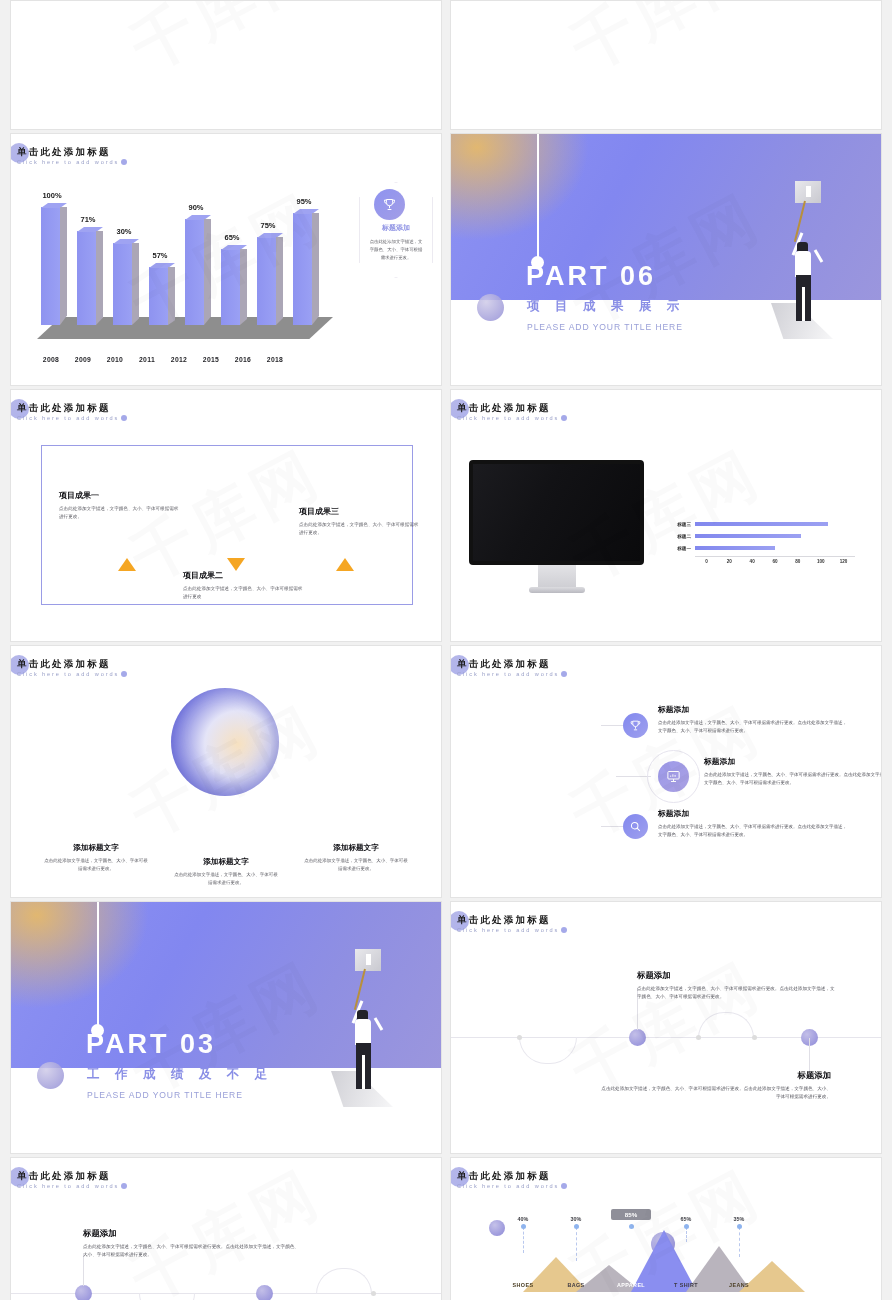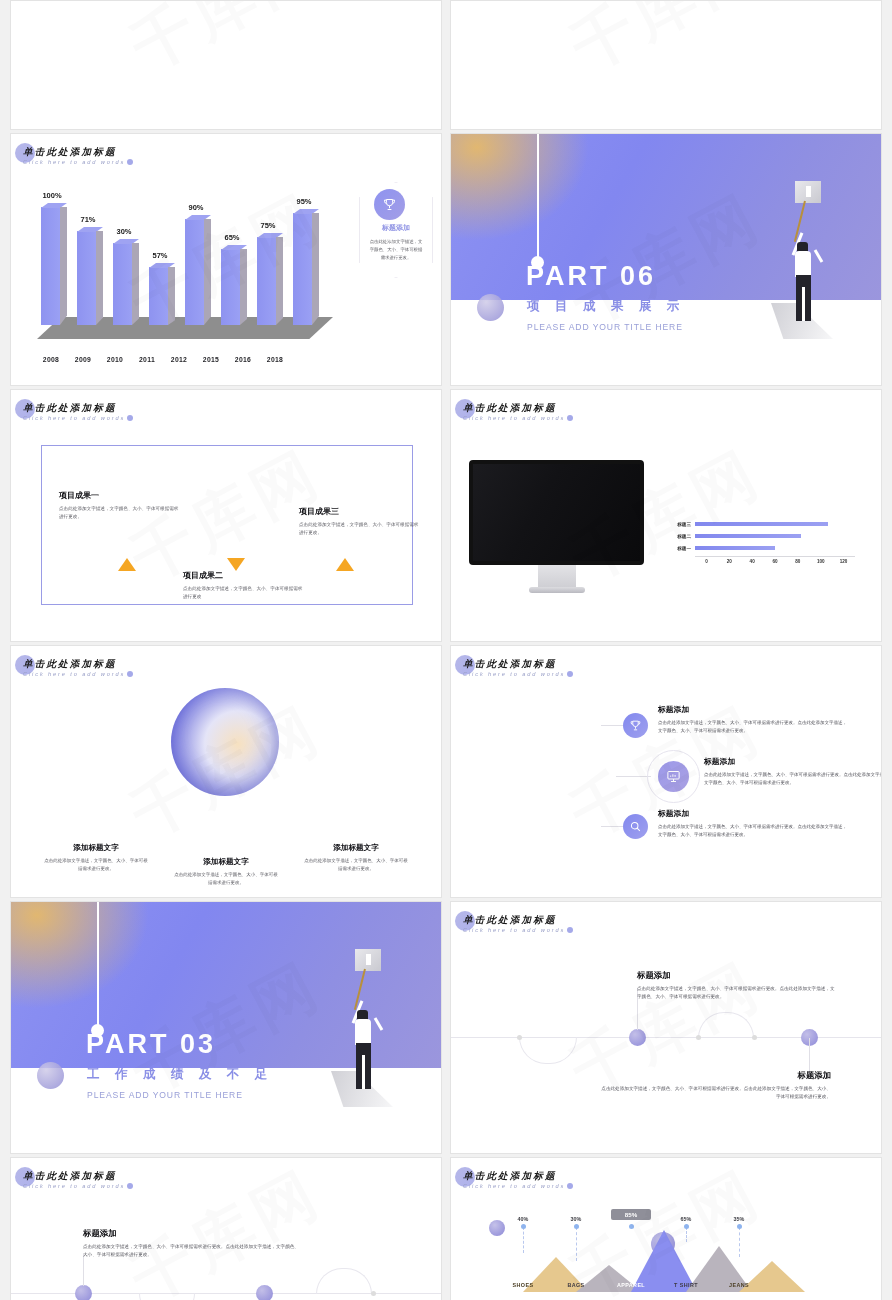--- a/index.html
+++ b/index.html
@@ -33,21 +33,21 @@
   .wm {
     position: absolute; inset: 0; pointer-events: none;
     z-index: 6; opacity: .5;
     font-size: 62px; font-weight: 700; color: rgba(0,0,0,0.045);
     letter-spacing: 6px;
     display: flex; align-items: center; justify-content: center;
     transform: rotate(-28deg);
   }
 
   
-  .shead { position: absolute; left: 12px; top: 12px; z-index: 4; font-style: italic; }
+  .shead { position: absolute; left: 6px; top: 12px; z-index: 4; }
   .shead .dot {
     position: absolute; left: -8px; top: -3px;
     width: 20px; height: 20px; border-radius: 50%;
     background: linear-gradient(135deg,#9a9ce0,#8f93e4); opacity: .72;
   }
   .shead .t {
     position: relative; font-size: 9.5px; font-weight: 700; color: #1b1b1b;
     letter-spacing: 2.2px; line-height: 12px;
   }
   .shead .s {

